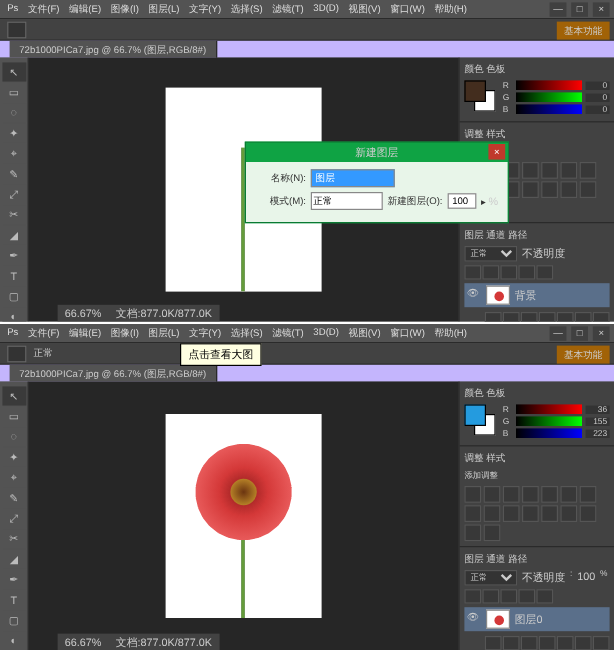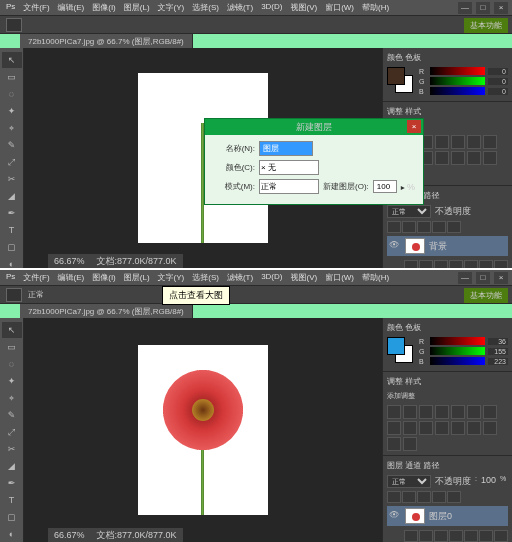--- a/index.html
+++ b/index.html
@@ -7,21 +7,21 @@
 .ps{background:#535353;position:relative;overflow:hidden}
 .ps1{height:268px;margin-bottom:2px}
 .ps2{height:272px}
 .menubar{background:#535353;height:16px;display:flex;padding:2px 6px;gap:8px;border-bottom:1px solid #2a2a2a}
 .menubar span{color:#ddd;font-size:8px}
 .topright{position:absolute;right:4px;top:2px;display:flex;gap:4px}
 .topright div{width:14px;height:12px;background:#404040;font-size:8px;text-align:center;line-height:12px}
 .optbar{background:#424242;height:18px;display:flex;align-items:center;padding:0 6px;gap:6px;border-bottom:1px solid #2a2a2a}
 .optbar .sw{width:16px;height:14px;background:#333;border:1px solid #666}
 .optbar span{font-size:8px;color:#ccc}
-.tabbar{background:#86efac;height:14px;display:flex;padding-left:20px}
+.tabbar{background:#c4b5fd;height:14px;display:flex;padding-left:8px}
 .tab{background:#535353;padding:2px 8px;font-size:8px;color:#ccc;border-right:1px solid #2a2a2a}
 .main{display:flex;height:calc(100% - 48px)}
 .tools{width:24px;background:#535353;border-right:1px solid #2a2a2a;padding-top:4px}
 .tool{width:20px;height:16px;margin:0 auto 1px;background:#535353;text-align:center;line-height:16px;font-size:9px;color:#bbb;cursor:pointer}
 .tool.sel{background:#3a3a3a}
 .canvas-area{flex:1;background:#262626;display:flex;align-items:center;justify-content:center;position:relative}
 .canvas{background:#fff;width:130px;height:170px;position:relative;overflow:hidden}
 .stem{position:absolute;width:3px;height:120px;background:linear-gradient(90deg,#4a7c2e,#6fa83f,#4a7c2e);left:63px;top:50px}
 .flower{position:absolute;width:90px;height:90px;left:20px;top:20px}
 .petal{position:absolute;width:40px;height:10px;background:linear-gradient(90deg,#8b1a1a,#d43838,#e85a5a);border-radius:50% 10% 10% 50%;left:45px;top:40px;transform-origin:0 50%}
@@ -58,22 +58,22 @@
 .dclose{position:absolute;right:2px;top:1px;width:14px;height:13px;background:#c0392b;color:#fff;text-align:center;line-height:13px;font-size:8px}
 .dbody{background:#e8f5e9;padding:6px}
 .drow{display:flex;align-items:center;gap:4px;margin-bottom:4px}
 .drow label{font-size:8px;color:#333;width:44px;text-align:right}
 .dinput{background:#fff;border:1px solid #888;padding:1px 3px;font-size:8px;color:#000}
 .dinput.sel{background:#3399ff;color:#fff}
 .dbtn{width:40px;height:14px;background:#eee;border:1px solid #888;font-size:8px;color:#000;text-align:center;line-height:12px}
 .dbtncol{display:flex;flex-direction:column;gap:4px;margin-left:auto}
 .dcheck{font-size:8px;color:#333}
 .dsel{background:#fff;border:1px solid #888;font-size:8px;color:#000;width:60px;padding:1px}
-.tooltip{position:absolute;left:162px;top:286px;background:#ffffe1;border:1px solid #000;padding:2px 6px;font-size:9px;color:#000;z-index:20}
-.basic-btn{position:absolute;right:4px;top:18px;background:#4d7c0f;padding:2px 6px;font-size:8px;color:#ccc}
+.tooltip{position:absolute;left:150px;top:286px;background:#ffffe1;border:1px solid #000;padding:2px 6px;font-size:9px;color:#000;z-index:20}
+.basic-btn{position:absolute;right:4px;top:18px;background:#a16207;padding:2px 6px;font-size:8px;color:#ccc}
 </style>
 </head>
 <body>
 
 <div class="ps ps1">
   <div class="menubar">
     <span>Ps</span>
     <span>文件(F)</span>
     <span>编辑(E)</span>
     <span>图像(I)</span>
@@ -124,25 +124,21 @@
       </div>
 
       <div class="dialog">
         <div class="dtitle">
           <span>新建图层</span>
           <div class="dclose">×</div>
         </div>
         <div class="dbody">
           <div class="drow">
             <label>名称(N):</label>
-            <div class="dinput sel" style="width:54px">图层</div>
-          </div>
-          <div class="drow">
-            <label>颜色(C):</label>
-            <div class="dsel">× 无</div>
+            <div class="dinput sel" style="width:70px">图层</div>
           </div>
           <div class="drow">
             <label>模式(M):</label>
             <div class="dsel">正常</div>
             <span style="font-size:8px;color:#333">新建图层(O):</span>
             <div class="dinput" style="width:24px">100</div>
             <span style="font-size:8px;color:#333">▸ <span>%</span></span>
           </div>
         </div>
       </div>

